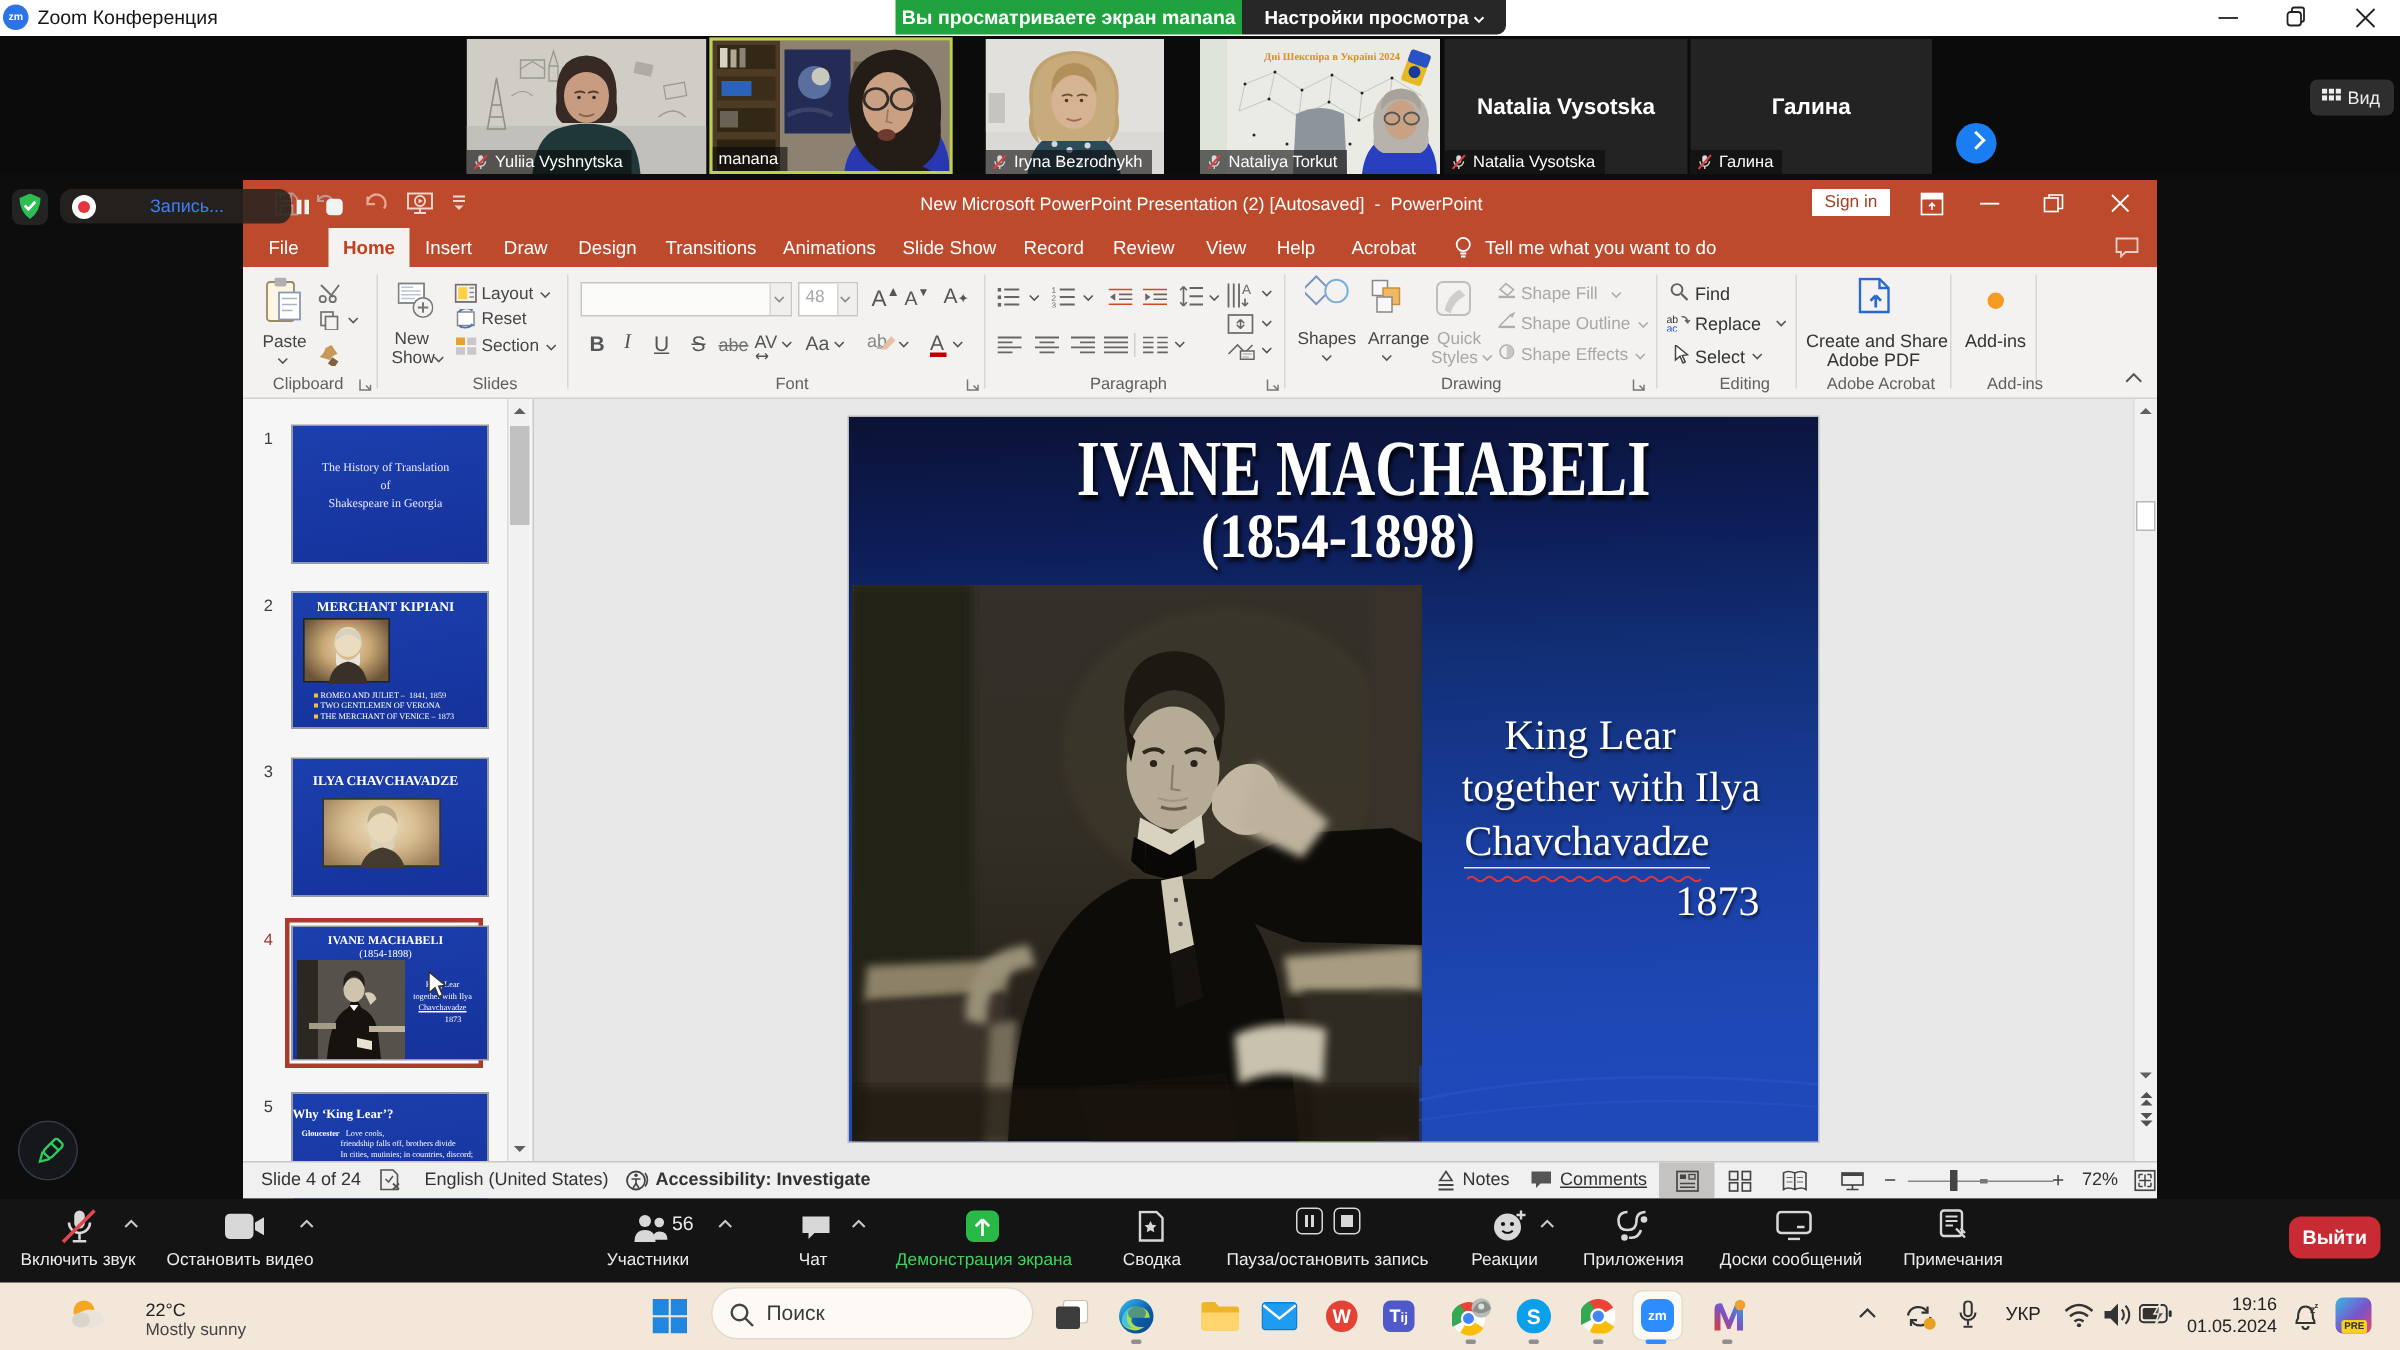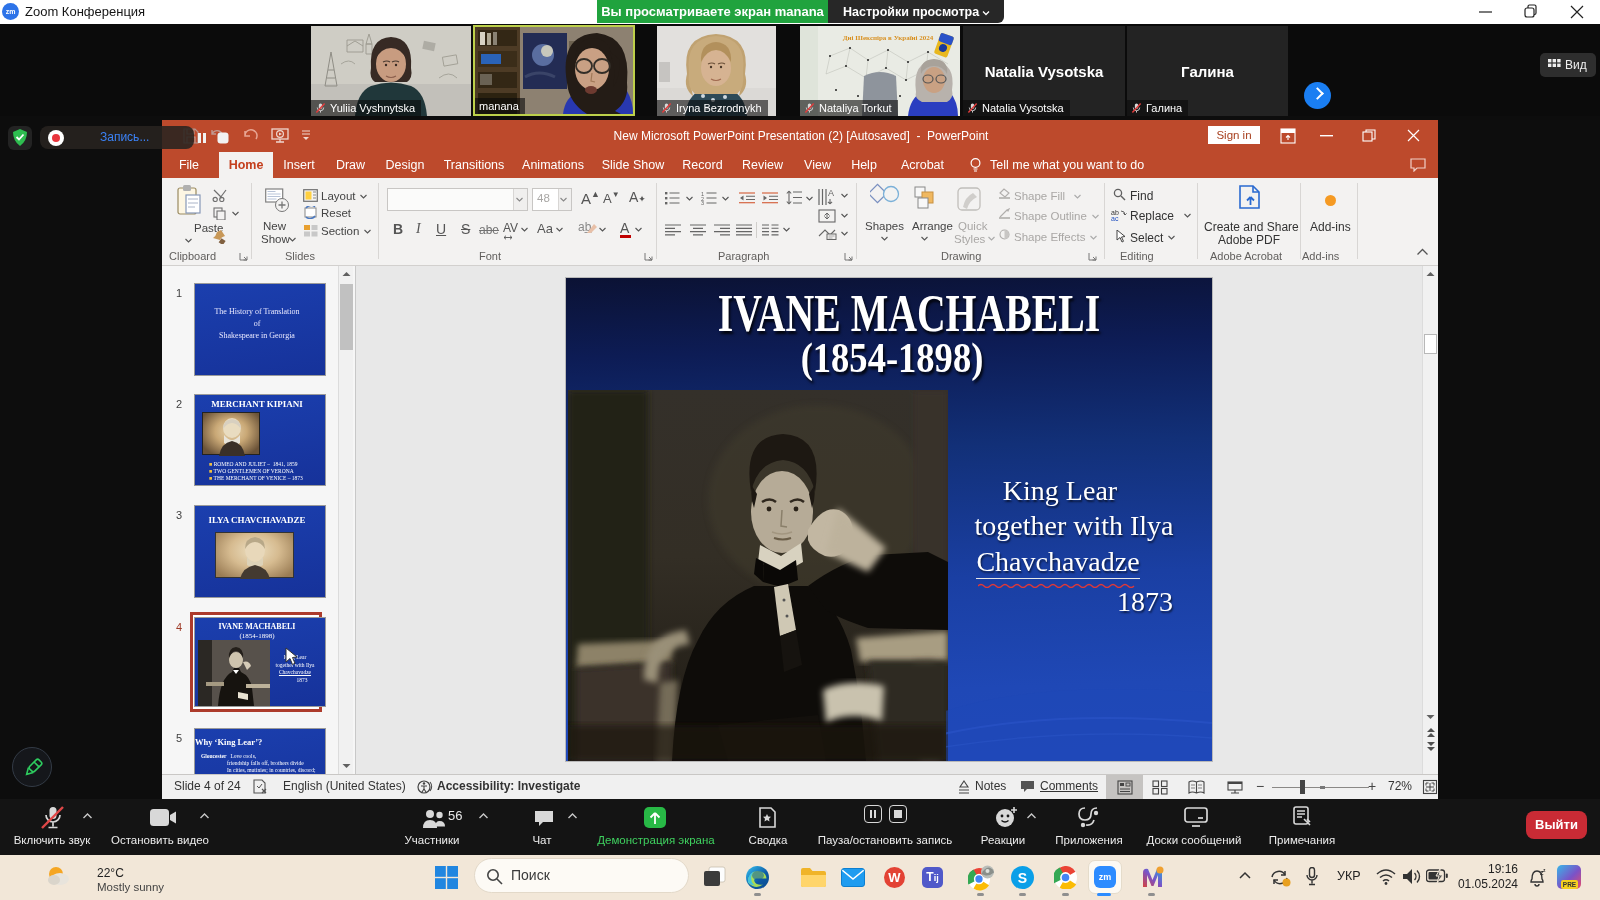--- a/index.html
+++ b/index.html
@@ -45,21 +45,21 @@
 #ppt-content { position:absolute; left:0; top:146px; width:1276px; height:508px; background:#e8e8e8; }
 #ppt-status { position:absolute; left:0; top:654px; width:1276px; height:25px; background:#f0f0f0; border-top:1px solid #c9c7c5; color:#333; font-size:12px; }
 
 #ppt-title .title-text { position:absolute; left:264px; top:9px; width:750px; text-align:center; color:#fff; font-size:12px; white-space:nowrap; }
 #signin { position:absolute; left:1046px; top:6px; width:52px; height:18px; background:#fff; color:#a8401f; font-size:11.5px; text-align:center; line-height:18px; }
 
 .tab { position:absolute; top:0; height:26px; color:#fff; font-size:12.5px; line-height:26px; text-align:center; }
 #tab-home { background:#f3f2f1; color:#c43e1c; }
 
 
-.grp-label { position:absolute; top:72px; font-size:11px; color:#605e5c; text-align:left; white-space:nowrap; }
+.grp-label { position:absolute; top:72px; font-size:11px; color:#605e5c; text-align:right; white-space:nowrap; }
 .vsep { position:absolute; top:5px; width:1px; height:76px; background:#d8d6d4; }
 .rtxt { position:absolute; font-size:11.5px; color:#444; white-space:nowrap; }
 .rtxt.gray { color:#a9a7a5; }
 .launcher { position:absolute; width:9px; height:9px; }
 .chev2 { position:absolute; width:7px; height:5px; }
 
 
 #panel { position:absolute; left:0; top:0; width:194px; height:508px; background:#f6f6f6; border-right:1px solid #c8c8c8; }
 .thumbnum { position:absolute; font-size:11px; color:#3e3e3e; width:20px; text-align:right; }
 .thumb { position:absolute; left:32px; width:132px; background:#16348f; border:1px solid #9a9a9a; overflow:hidden; }
@@ -341,21 +341,21 @@
       <div class="vsep" style="left:1035px"></div>
       <div class="vsep" style="left:1138px"></div>
       <div class="vsep" style="left:1195px"></div>
 
       <svg style="position:absolute;left:14px;top:7px" width="28" height="38" viewBox="0 0 28 38">
           <rect x="2" y="3" width="18" height="26" rx="2" fill="#fdf6e3" stroke="#9a8a60" stroke-width="1.2"></rect>
           <rect x="7" y="0" width="8" height="6" rx="1.5" fill="#b0b0b0"></rect>
           <rect x="10" y="10" width="14" height="18" fill="#fff" stroke="#8898b8" stroke-width="1.2"></rect>
           <path d="M12 14 h10 M12 18 h10 M12 22 h7" stroke="#aab4c8" stroke-width="1"></path>
         </svg>
-      <div class="rtxt" style="left:13px;top:44px;margin-left:19px;">Paste</div>
+      <div class="rtxt" style="left:13px;top:44px;">Paste</div>
       <svg class="chev2" style="left:23px;top:60px" viewBox="0 0 7 5">
           <path d="M0.5 1 L3.5 4 L6.5 1" stroke="#555" stroke-width="1.1" fill="none"></path>
         </svg>
       <svg style="position:absolute;left:50px;top:11px" width="15" height="13" viewBox="0 0 15 13">
           <path d="M2 1 L10 9 M8 9 L14 1" stroke="#707070" stroke-width="1.2" fill="none"></path>
           <circle cx="3.2" cy="10.4" r="2.1" fill="none" stroke="#707070" stroke-width="1.2"></circle>
           <circle cx="9.8" cy="10.4" r="2.1" fill="none" stroke="#707070" stroke-width="1.2"></circle>
         </svg>
       <svg style="position:absolute;left:51px;top:29px" width="13" height="13" viewBox="0 0 13 13">
           <rect x="1" y="1" width="8" height="9" fill="none" stroke="#707070" stroke-width="1.1"></rect>

